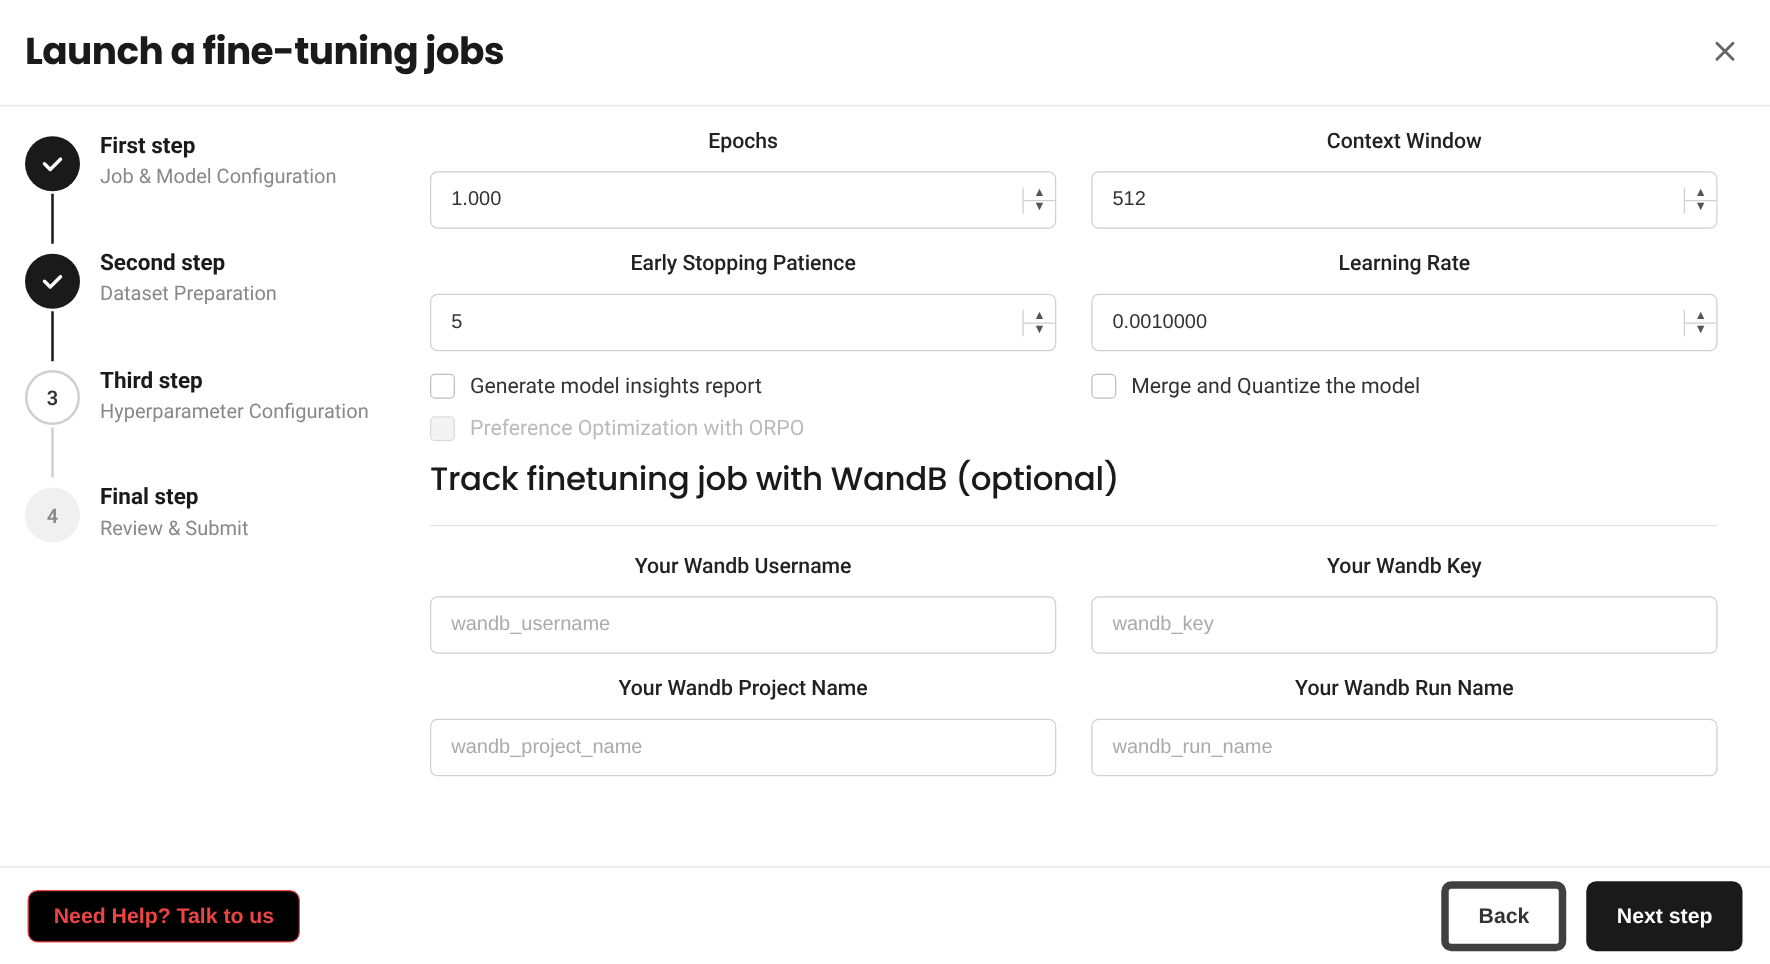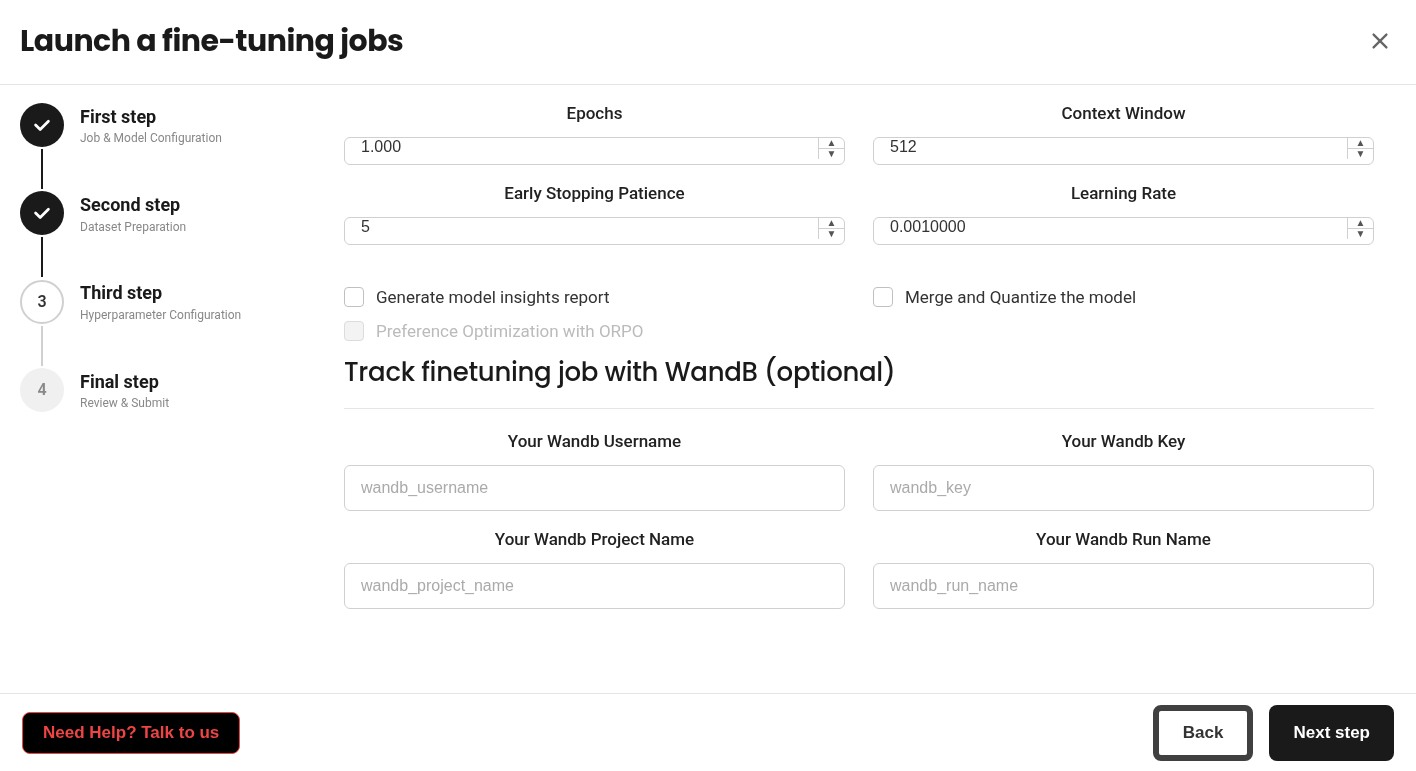--- a/index.html
+++ b/index.html
@@ -70,21 +70,21 @@
       background: #fff;
       border: 2px solid #d0d0d0;
       color: #333;
     }
     .circle-pending {
       background: #f0f0f0;
       color: #888;
     }
     .step-text { padding-top: 2px; }
     .step-title { font-weight: 700; font-size: 18px; line-height: 1.3; color: #1a1a1a; }
-    .step-sub { color: #888; font-size: 12px; line-height: 1.4; margin-top: 2px; }
+    .step-sub { color: #888; font-size: 16px; line-height: 1.4; margin-top: 2px; }
     .step-connector {
       width: 44px;
       display: flex; justify-content: center;
       padding: 2px 0;
     }
     .step-connector .line {
       width: 2px; height: 40px;
       background: #1a1a1a;
     }
     .step-connector .line.light { background: #d0d0d0; }
@@ -103,24 +103,24 @@
       font-size: 17px;
       font-weight: 500;
       color: #222;
       margin-bottom: 14px;
       display: block;
       text-align: center;
     }
     .num-input-wrap {
       position: relative;
       display: flex;
-      align-items: flex-start;
+      align-items: center;
       border: 1px solid #d0d0d0;
       border-radius: 6px;
-      height: 28px;
+      height: 46px;
       background: #fff;
       gap: 24px;
     }
     .num-input {
       border: none;
       outline: none;
       flex: 1;
       padding: 0 16px;
       font-size: 16px;
       color: #333;
@@ -148,21 +148,20 @@
       display: flex;
       gap: 28px;
       margin-top: 8px;
       margin-bottom: 6px;
     }
     .check-item {
       flex: 1;
       display: flex;
       align-items: flex-start;
       gap: 12px;
-      margin-top: 24px;
     }
     .checkbox {
       width: 20px; height: 20px;
       border: 1.5px solid #c0c0c0;
       border-radius: 4px;
       background: #fff;
       flex-shrink: 0;
     }
     .checkbox.disabled { background: #f3f3f3; border-color: #dcdcdc; }
     .check-label { font-size: 17px; color: #333; }

